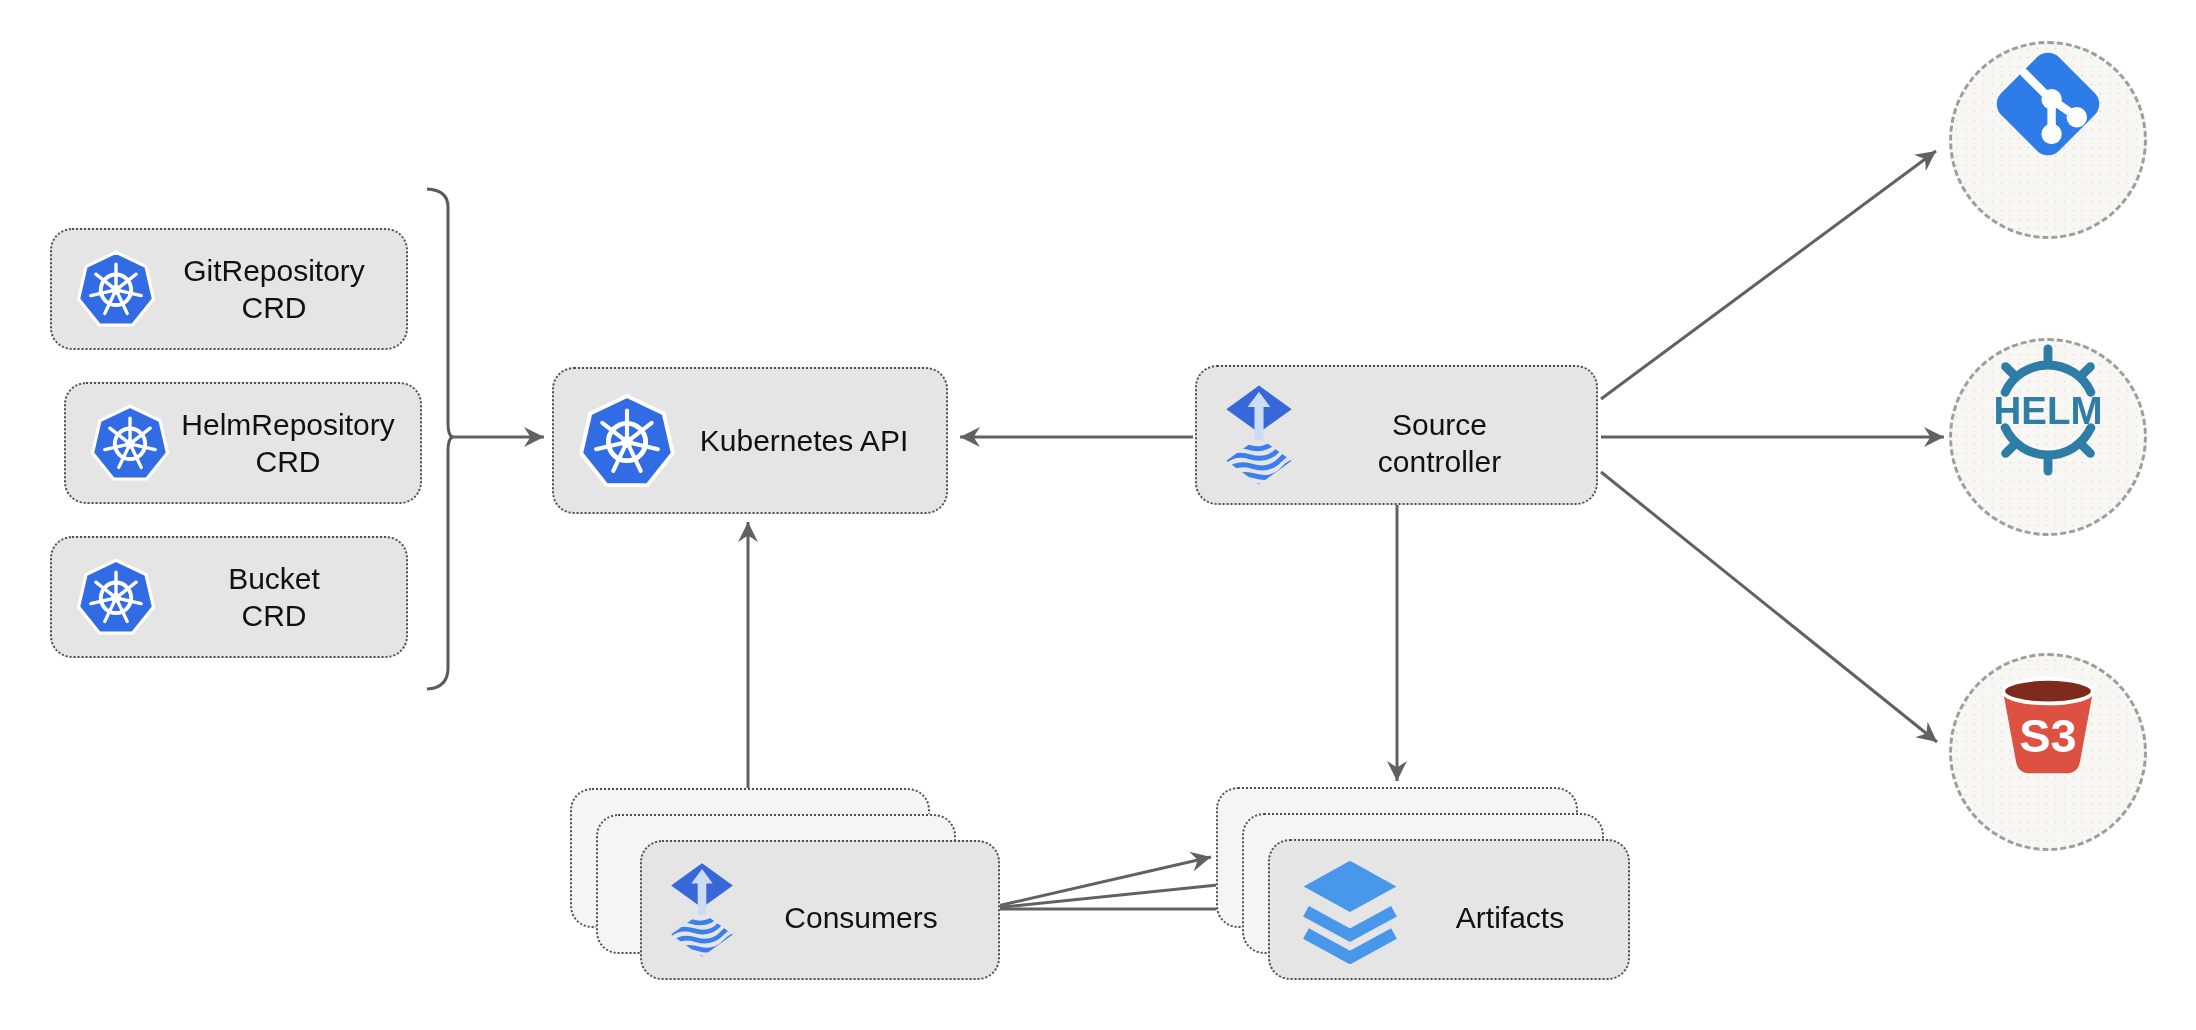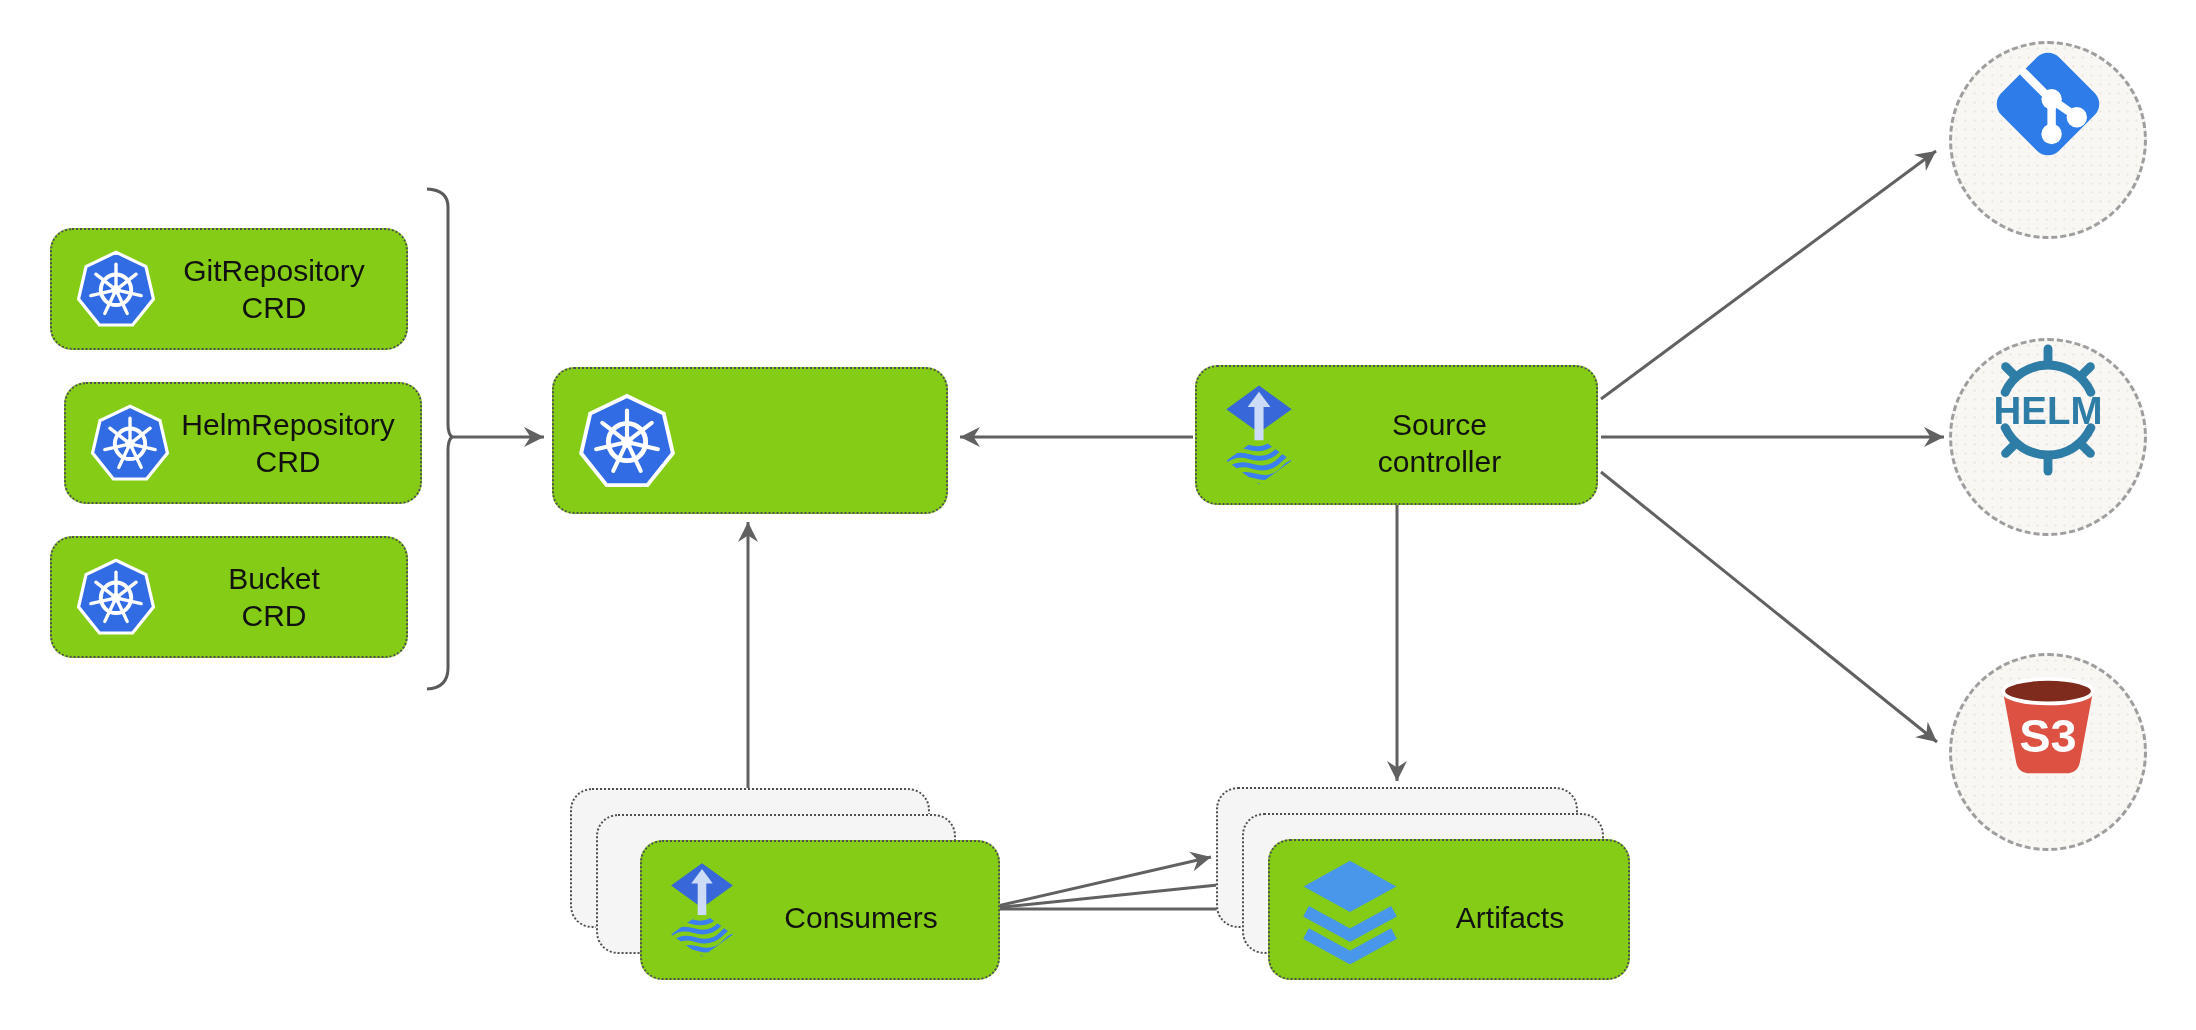--- a/index.html
+++ b/index.html
@@ -3,21 +3,21 @@
 <meta charset="utf-8">
 <style>
   html,body{margin:0;padding:0;background:#ffffff;}
   .canvas{
     position:relative;width:2196px;height:1030px;background:#ffffff;overflow:hidden;
     font-family:"Liberation Sans","DejaVu Sans",sans-serif;color:#111111;
   }
   .connectors{position:absolute;left:0;top:0;}
   .node{
     position:absolute;box-sizing:border-box;
-    background:#84cc16;border:2.5px dotted #4f4f4f;border-radius:22px;
+    background:#e5e5e5;border:2.5px dotted #4f4f4f;border-radius:22px;
     display:flex;align-items:center;
   }
   .node .icon{flex:0 0 auto;margin-left:24px;display:flex;align-items:center;justify-content:center;}
   .node .label{flex:1 1 auto;text-align:center;font-size:30px;line-height:1.25;margin-right:14px;}
   .node .label .ln{display:block;}
   .k8s-label{font-size:35px;}
   .big-label{font-size:32px;margin-top:16px;}
   .ghost{
     position:absolute;box-sizing:border-box;background:#f5f5f5;
     border:2.5px dotted #4f4f4f;border-radius:22px;
@@ -144,20 +144,21 @@
       <span class="ln">CRD</span>
     </span>
   </div>
 
   <div class="node" style="left:552px;top:367px;width:396px;height:147px">
     <span class="icon">
       <svg width="98" height="98" viewBox="0 0 100 100">
           <use href="#k8s-icon"></use>
         </svg>
     </span>
+    <span class="label k8s-label">Kubernetes API</span>
   </div>
 
   <div class="node" style="left:1195px;top:365px;width:403px;height:140px">
     <span class="icon">
       <svg width="76" height="108" viewBox="0 0 100 142">
           <use href="#flux-icon-g"></use>
         </svg>
     </span>
     <span class="label big-label">
       <span class="ln">Source</span>

